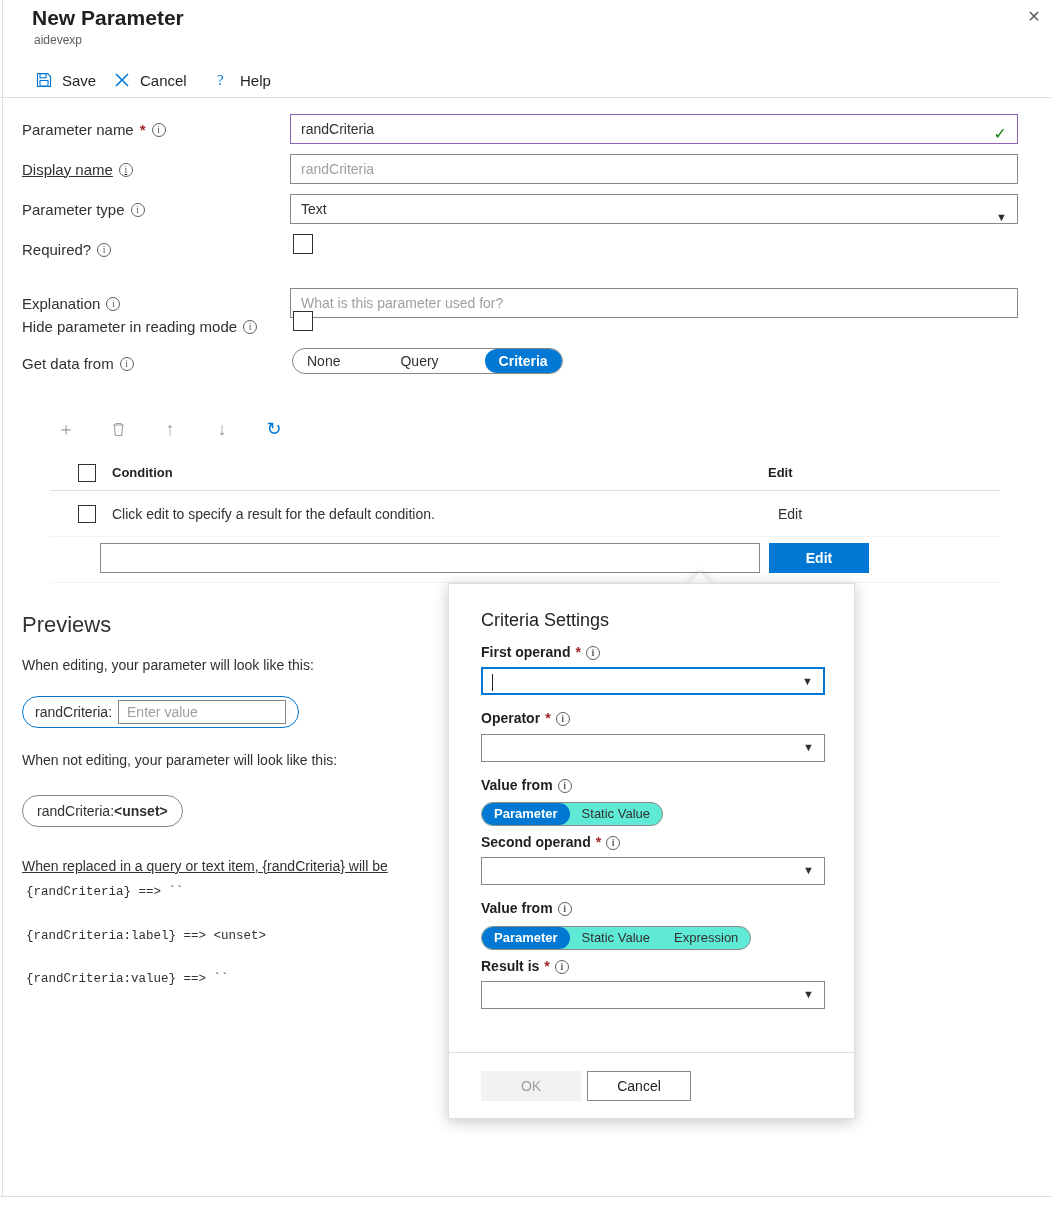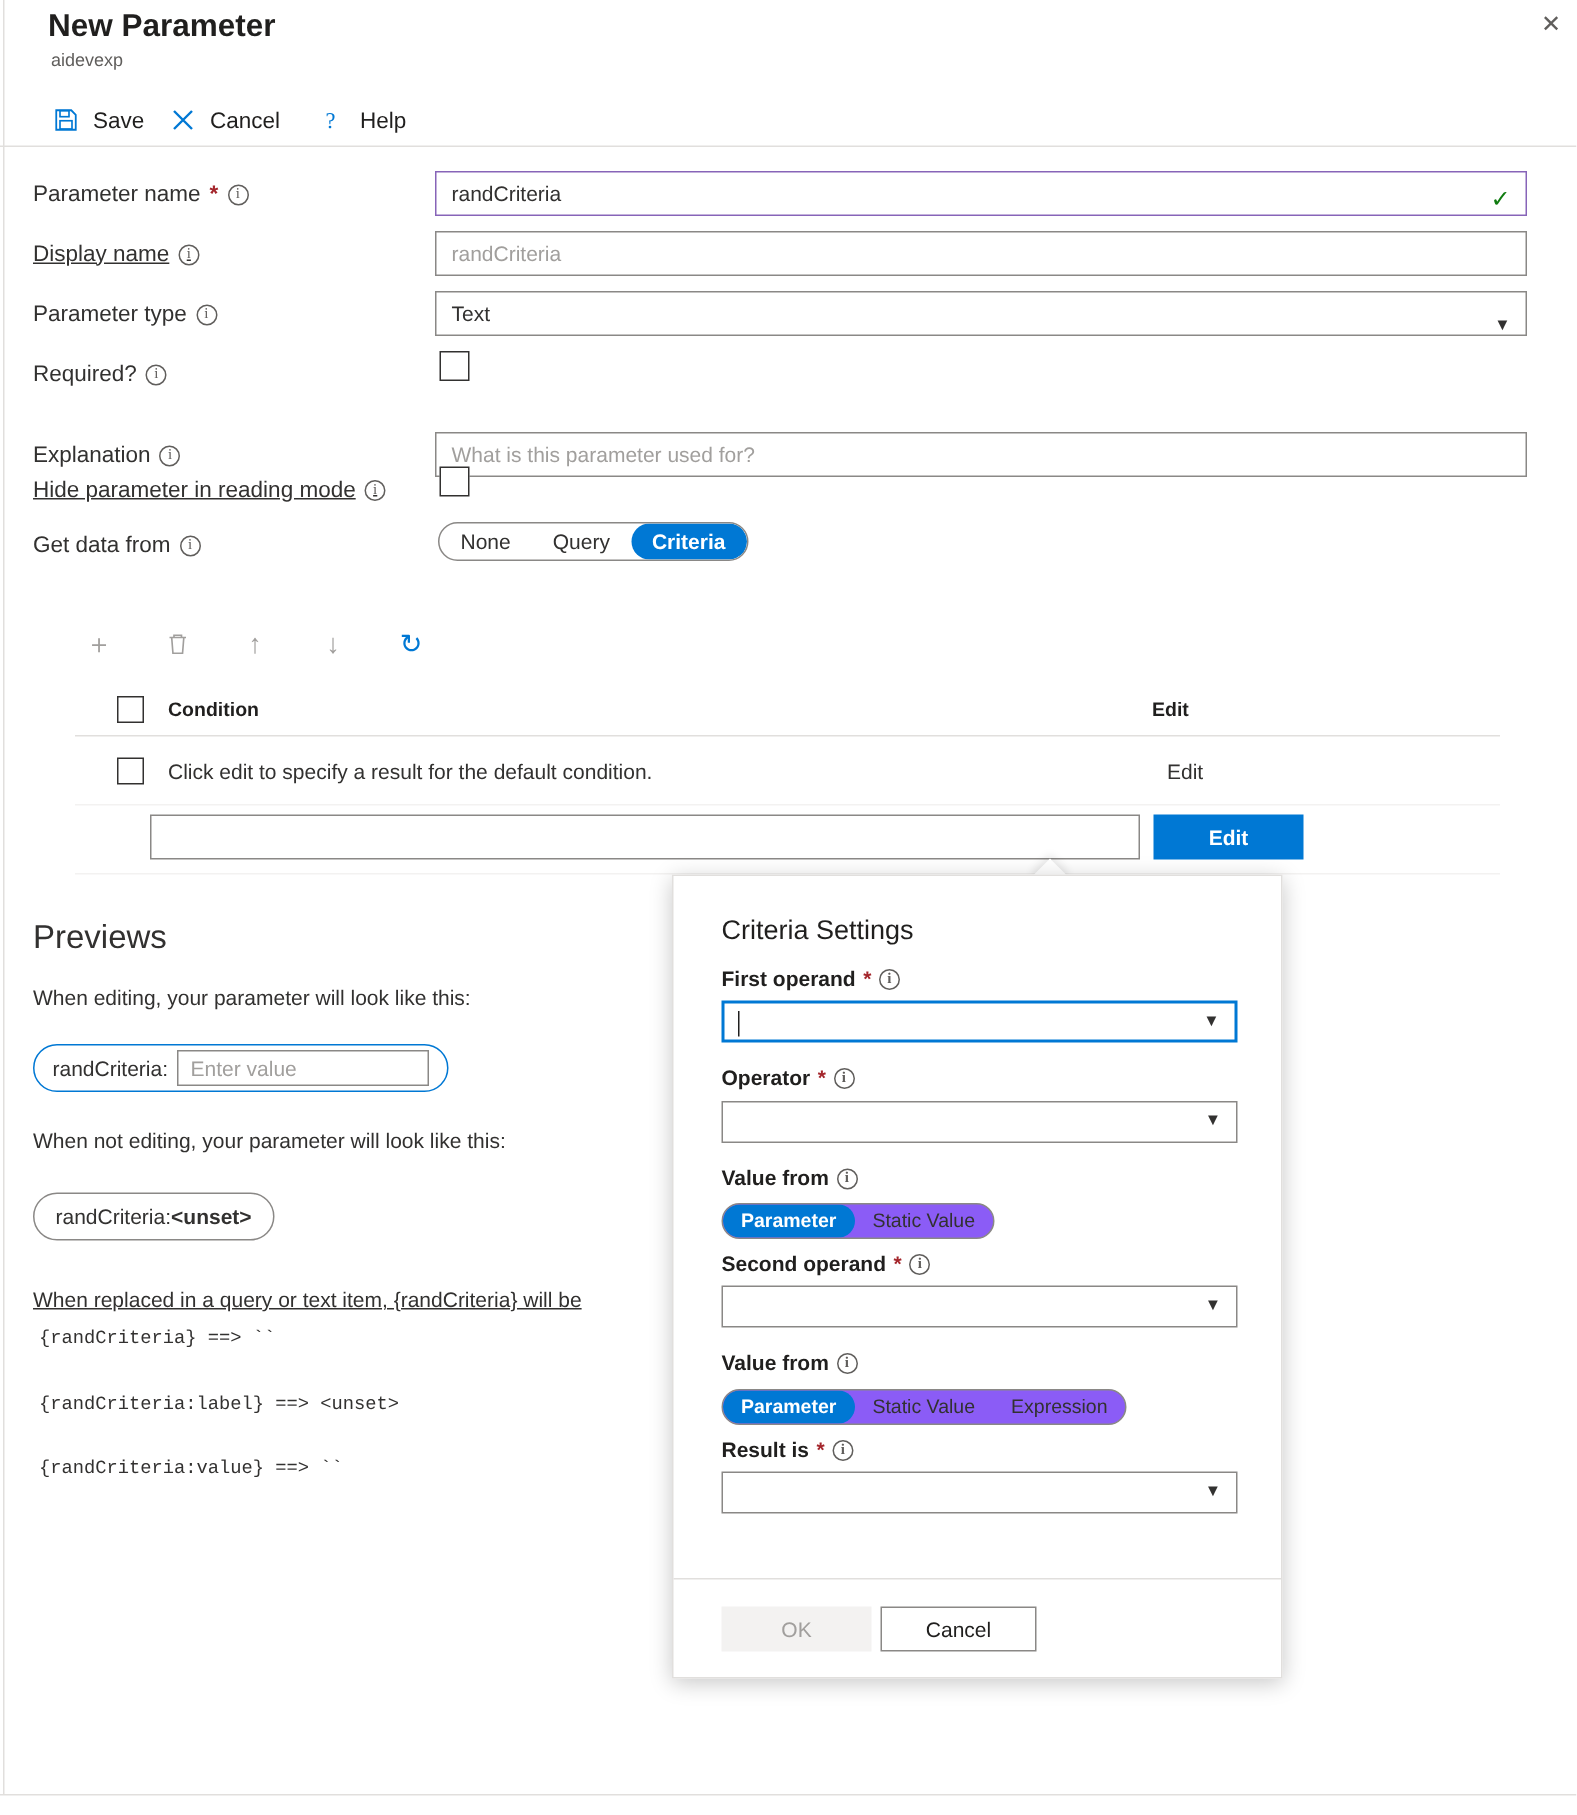--- a/index.html
+++ b/index.html
@@ -73,21 +73,21 @@
   .select-arrow {
     position: absolute; right: 10px; top: 8px; color: #323130; font-size: 11px;
   }
   .cbox {
     position: absolute; width: 20px; height: 20px; border: 1px solid #323130; background: #fff;
   }
 
   
   .pills {
     position: absolute; height: 26px; border: 1px solid #8a8886; border-radius: 13px;
-    display: flex; align-items: center; overflow: hidden; background: #fff;
+    display: flex; align-items: center; overflow: hidden; background: #fff; gap: 32px;
   }
   .pill {
     height: 24px; line-height: 24px; padding: 0 14px; font-size: 14px; color: #323130;
     border-radius: 13px; cursor: pointer; white-space: nowrap;
   }
   .pill.sel { background: #0078d4; color: #fff; font-weight: 600; }
 
   
   .gridtools { position: absolute; left: 50px; top: 413px; display: flex; gap: 20px; }
   .gtool {
@@ -173,21 +173,21 @@
   .co-field {
     position: absolute; left: 32px; width: 344px; height: 28px; border: 1px solid #8a8886;
     background: #fff;
   }
   .co-field.focused { border: 2px solid #0078d4; }
   .co-caret {
     position: absolute; left: 9px; top: 5px; width: 1px; height: 17px; background: #201f1e;
   }
   .co-pills {
     position: absolute; left: 32px; height: 24px; border: 1px solid #8a8886; border-radius: 12px;
-    display: flex; align-items: center; background: #8b5cf6; overflow: hidden;
+    display: flex; align-items: center; background: #5eead4; overflow: hidden;
   }
   .co-pills .pill { height: 22px; line-height: 22px; font-size: 13px; padding: 0 12px; }
   .co-footer {
     position: absolute; left: 0; bottom: 0; width: 405px; height: 66px;
     border-top: 1px solid #e1dfdd;
   }
   .btn {
     position: absolute; top: 18px; height: 30px; font-size: 14px;
     font-family: "Liberation Sans", sans-serif; cursor: pointer;
   }
@@ -290,21 +290,21 @@
       <div class="lbl" style="top:4px;">
         <span>Explanation</span>
         <i class="info">i</i>
       </div>
       <div class="field placeholder" style="top:0;">
         <span>What is this parameter used for?</span>
       </div>
     </div>
 
     <div class="row" style="top:213px;">
-      <div class="lbl" style="top:4px;text-decoration:underline;">
+      <div class="lbl" style="top:4px;">
         <span>Hide parameter in reading mode</span>
         <i class="info">i</i>
       </div>
       <div class="cbox" style="left:293px; top:0;"></div>
     </div>
 
     <div class="row" style="top:250px;">
       <div class="lbl" style="top:4px;">
         <span>Get data from</span>
         <i class="info">i</i>

